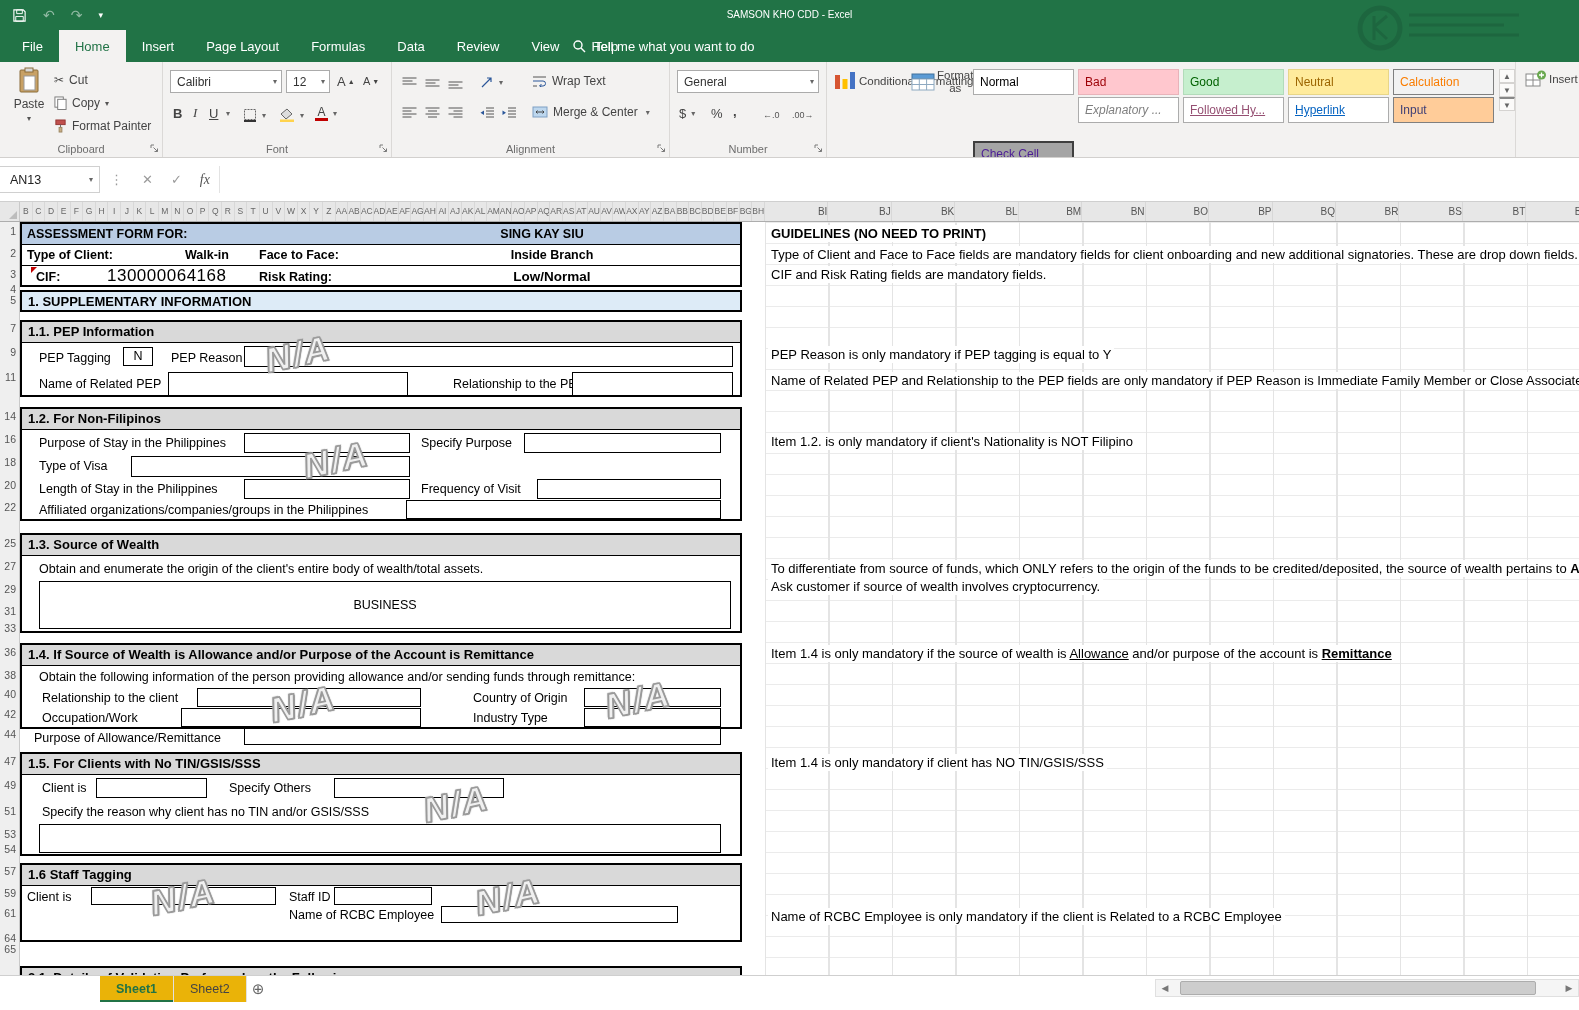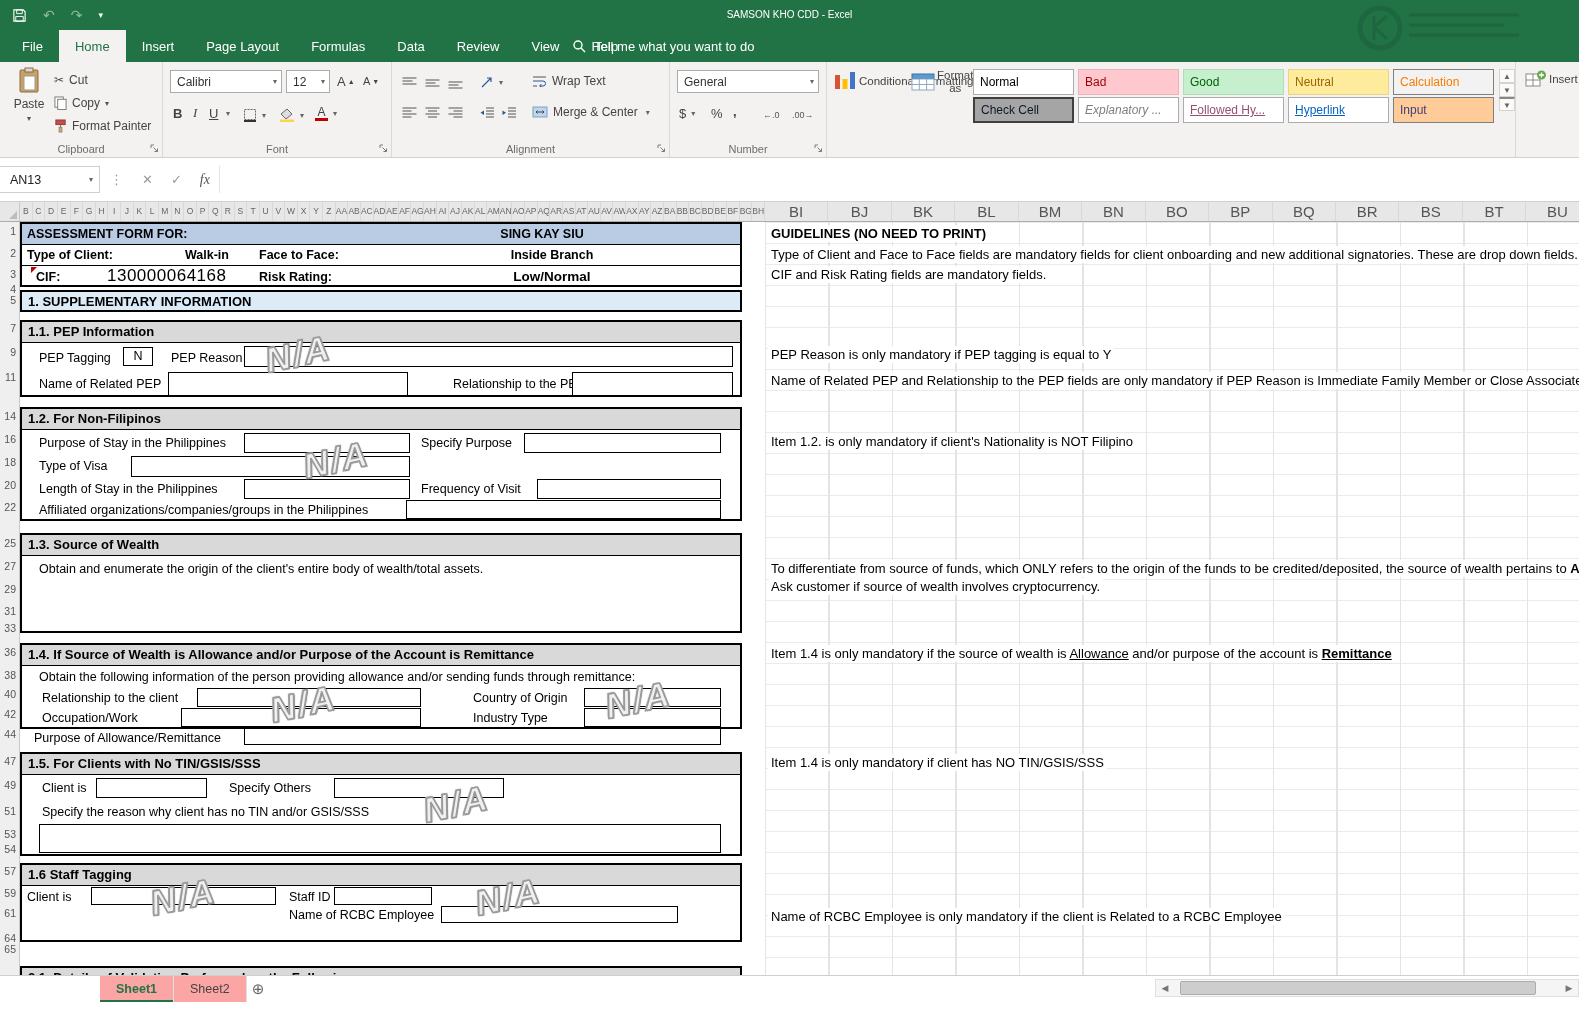--- a/index.html
+++ b/index.html
@@ -43,40 +43,40 @@
 .nbox{width:100px;height:27px;border:1px solid #D0D0D0;border-left:none;display:flex;align-items:center;justify-content:space-between;padding:0 6px 0 10px;font-size:12.5px;color:#222;background:#fff}
 .fsep{color:#999;font-size:13px;padding:0 10px}
 .fbtn{color:#9a9a9a;font-size:13px;padding:0 9px}
 .fx{font-family:"Liberation Serif",serif;font-style:italic;color:#555;font-size:14px}
 .finput{flex:1;height:27px;border-left:1px solid #E3E3E3;background:#fff}
 
 .chead{position:absolute;top:202px;left:0;width:1579px;height:20px;background:#E7E7E7;border-bottom:1px solid #ADADAD;display:flex;z-index:2}
 .corner{flex:0 0 20px;border-right:1px solid #C9C9C9;position:relative}
 .corner::after{content:"";position:absolute;right:2px;bottom:2px;border-left:8px solid transparent;border-bottom:8px solid #BDBDBD}
 .chn{flex:0 0 12.63px;font-size:8.5px;color:#666;text-align:center;line-height:19px;border-right:1px solid #D8D8D8;overflow:hidden}
-.chw{flex:0 0 63.46px;font-size:15px;color:#555;text-align:center;line-height:19px;border-right:1px solid #D8D8D8}
+.chw{flex:0 0 63.46px;font-size:10px;color:#555;text-align:right;line-height:19px;border-right:1px solid #D8D8D8}
 .rheads{position:absolute;top:222px;left:0;width:20px;height:753px;background:#EFEFEF;border-right:1px solid #C9C9C9;z-index:2;overflow:hidden}
 .rnum{position:absolute;right:3px;font-size:10.5px;color:#555;line-height:12px}
 
 .cells{position:absolute;top:222px;left:20px;width:1559px;height:753px;background:#fff;overflow:hidden;z-index:1}
 .glines{position:absolute;left:745px;top:0;width:814px;height:753px;background-image:repeating-linear-gradient(to right,#E4E4E4 0 1px,transparent 1px 63.5px),repeating-linear-gradient(to bottom,#EBEBEB 0 1px,transparent 1px 21px)}
 .blk{position:absolute;left:0;width:722px;border:2px solid #000;background:#fff}
 .bhd{position:relative;height:21px;background:#D9D9D9;border-bottom:1px solid #000;font-weight:bold;font-size:13px;padding:2px 0 0 6px;white-space:nowrap;overflow:hidden}
 .frow{position:absolute;left:0;right:0}
 .lb{position:absolute;font-size:12.5px;color:#000;white-space:nowrap}
 .b{font-weight:bold}
 .bx{position:absolute;border:1px solid #000;background:#fff;font-size:12.5px}
 .sechdr{position:absolute;left:0;width:722px;background:#DDEBF7;border:2px solid #000;font-weight:bold;font-size:13px;padding:2px 0 0 6px;white-space:nowrap}
 .ctri{position:absolute;left:9px;top:1px;width:0;height:0;border-top:6px solid #C00000;border-right:6px solid transparent}
 .gl{position:absolute;left:748px;white-space:nowrap;font-size:13px;color:#000;background:#fff;padding:0 3px;line-height:17px;max-width:830px;overflow:hidden}
 .na{position:absolute;font-size:35px;font-weight:bold;font-style:italic;color:#F0F0F0;-webkit-text-stroke:1.6px #9A9A9A;text-shadow:0 0 1px #999,1px 1px 1px #888,-1px -1px 1px #aaa;transform:rotate(-12deg);letter-spacing:2px;z-index:3}
 
 .sbar{position:absolute;top:975px;left:0;right:0;height:35px;background:#fff;border-top:1px solid #CFCFCF;z-index:2}
 .stabs{position:absolute;left:100px;top:0;height:26px;display:flex}
-.stab{padding:0 16px;display:flex;align-items:center;font-size:12.5px;color:#444;border-right:1px solid #E1E1E1;background:#fca5a5}
+.stab{padding:0 16px;display:flex;align-items:center;font-size:12.5px;color:#444;border-right:1px solid #E1E1E1;background:#eab308}
 .stab.active{color:#217346;font-weight:bold;box-shadow:inset 0 -2px 0 #217346}
 .newsheet{position:absolute;left:248px;top:3px;width:20px;height:20px;color:#666;font-size:15px;display:flex;align-items:center;justify-content:center}
 .hscroll{position:absolute;right:0;top:3px;width:424px;height:18px;display:flex;align-items:center;background:#F5F5F5;border:1px solid #E0E0E0}
 .sarr{width:18px;text-align:center;font-size:9px;color:#777}
 .strack{flex:1;height:100%;position:relative}
 .sthumb{position:absolute;left:6px;top:1px;height:14px;width:356px;background:#CDCDCD;border:1px solid #ADADAD;border-radius:2px}
 </style>
 </head>
 <body>
 
@@ -389,21 +389,21 @@
           <span>Table</span>
           <span class="dd2">▾</span>
         </span>
     </div>
     <div class="gallery" style="left:146px;top:7px">
         <div class="chip" style="background: rgb(255, 255, 255); color: rgb(0, 0, 0); border-color: rgb(172, 172, 172);">Normal</div>
         <div class="chip" style="background: rgb(255, 199, 206); color: rgb(156, 0, 6); border-color: rgb(232, 179, 186);">Bad</div>
         <div class="chip" style="background: rgb(198, 239, 206); color: rgb(0, 97, 0); border-color: rgb(178, 219, 186);">Good</div>
         <div class="chip" style="background: rgb(255, 235, 156); color: rgb(156, 101, 0); border-color: rgb(232, 214, 136);">Neutral</div>
         <div class="chip" style="background: rgb(242, 242, 242); color: rgb(250, 125, 0); border-color: rgb(127, 127, 127);">Calculation</div>
-        <div class="chip sel" style="background: rgb(165, 165, 165); color: #0f172a; border-color: rgb(63, 63, 63);">Check Cell</div>
+        <div class="chip sel" style="background: rgb(165, 165, 165); color: #4c1d95; border-color: rgb(63, 63, 63); margin-top: 44px;">Check Cell</div>
         <div class="chip" style="background: rgb(255, 255, 255); color: rgb(127, 127, 127); border-color: rgb(172, 172, 172); font-style: italic;">Explanatory ...</div>
         <div class="chip" style="background: rgb(255, 255, 255); color: rgb(149, 79, 114); border-color: rgb(172, 172, 172); text-decoration: underline;">Followed Hy...</div>
         <div class="chip" style="background: rgb(255, 255, 255); color: rgb(5, 99, 193); border-color: rgb(172, 172, 172); text-decoration: underline;">Hyperlink</div>
         <div class="chip" style="background: rgb(255, 204, 153); color: rgb(63, 63, 118); border-color: rgb(127, 127, 127);">Input</div>
       </div>
     <div class="garr" style="left:672px;top:7px">
       <span>▲</span>
       <span>▼</span>
       <span class="more">▼</span>
     </div>
@@ -603,20 +603,21 @@
     <div class="bx" style="left:222px;top:70px;width:166px;height:20px"></div>
     <span class="lb" style="left:399px;top:73px">Frequency of Visit</span>
     <div class="bx" style="left:515px;top:70px;width:184px;height:20px"></div>
     <span class="lb" style="left:17px;top:94px">Affiliated organizations/companies/groups in the Philippines</span>
     <div class="bx" style="left:384px;top:91px;width:315px;height:19px"></div>
   </div>
 
   <div class="blk" style="top:311px;height:100px">
     <div class="bhd">1.3. Source of Wealth</div>
     <span class="lb" style="left:17px;top:27px">Obtain and enumerate the origin of the client's entire body of wealth/total assets.</span>
+    <div class="bx" style="left:17px;top:46px;width:692px;height:48px;display:flex;align-items:center;justify-content:center">BUSINESS</div>
   </div>
 
   <div class="blk" style="top:421px;height:86px">
     <div class="bhd">1.4. If Source of Wealth is Allowance and/or Purpose of the Account is Remittance</div>
     <span class="lb" style="left:17px;top:25px">Obtain the following information of the person providing allowance and/or sending funds through remittance:</span>
     <span class="lb" style="left:20px;top:46px">Relationship to the client</span>
     <div class="bx" style="left:175px;top:43px;width:224px;height:19px"></div>
     <span class="lb" style="left:451px;top:46px">Country of Origin</span>
     <div class="bx" style="left:562px;top:43px;width:137px;height:19px"></div>
     <span class="lb" style="left:20px;top:66px">Occupation/Work</span>

